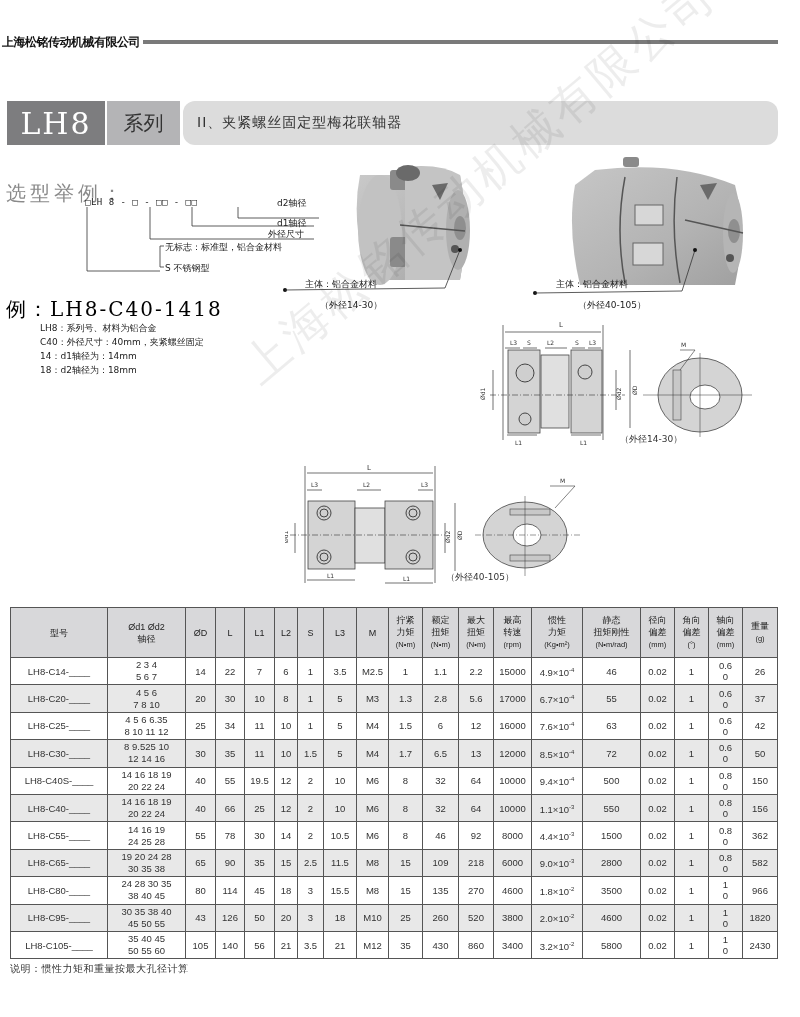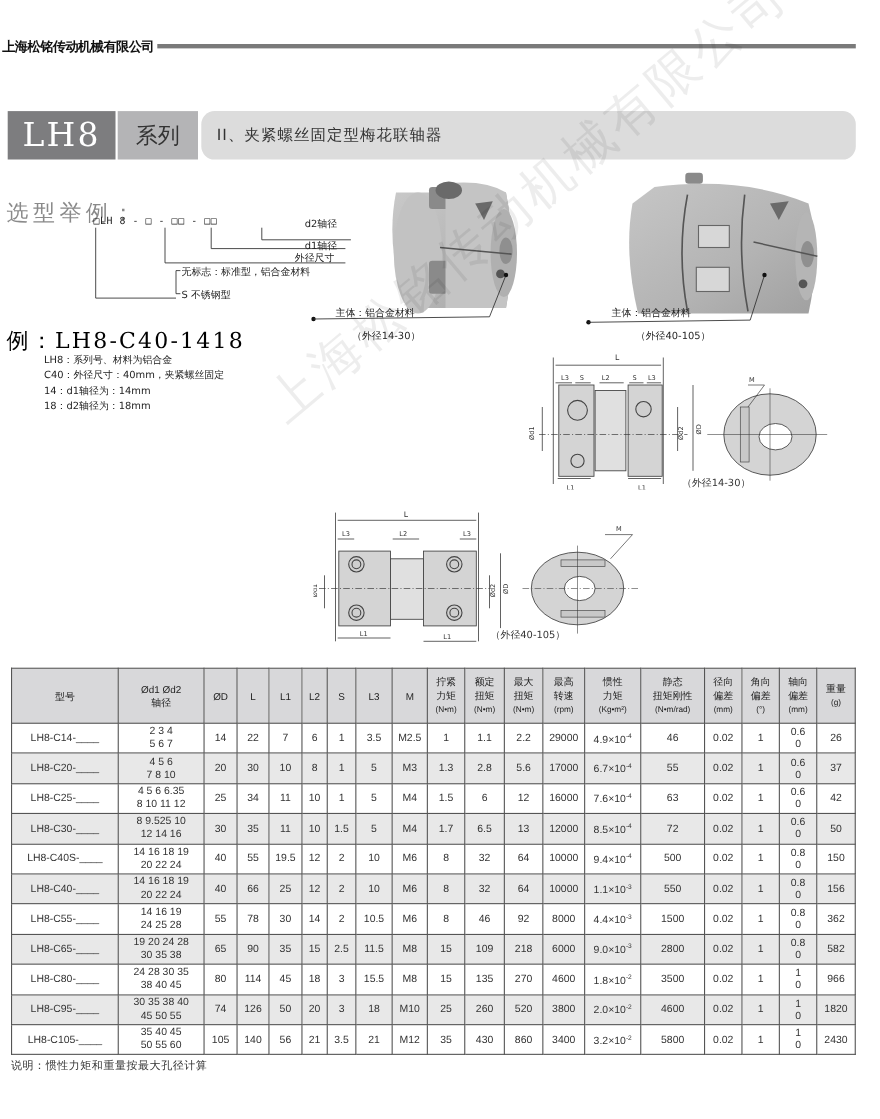--- a/index.html
+++ b/index.html
@@ -286,21 +286,21 @@
     <td>14</td>
     <td>22</td>
     <td>7</td>
     <td>6</td>
     <td>1</td>
     <td>3.5</td>
     <td>M2.5</td>
     <td>1</td>
     <td>1.1</td>
     <td>2.2</td>
-    <td>29000</td>
+    <td>15000</td>
     <td><span>4.9×10</span><sup>-4</sup></td>
     <td>46</td>
     <td>0.02</td>
     <td>1</td>
     <td><span>0.6</span><br><span>0</span></td>
     <td>26</td>
   </tr>
 
   <tr class="alt">
     <td class="model">LH8-C20-____</td>
@@ -474,21 +474,21 @@
     <td>3500</td>
     <td>0.02</td>
     <td>1</td>
     <td><span>1</span><br><span>0</span></td>
     <td>966</td>
   </tr>
 
   <tr class="alt">
     <td class="model">LH8-C95-____</td>
     <td class="bore"><span>30 35 38 40</span><br><span>45 50 55</span></td>
-    <td>74</td>
+    <td>43</td>
     <td>126</td>
     <td>50</td>
     <td>20</td>
     <td>3</td>
     <td>18</td>
     <td>M10</td>
     <td>25</td>
     <td>260</td>
     <td>520</td>
     <td>3800</td>

